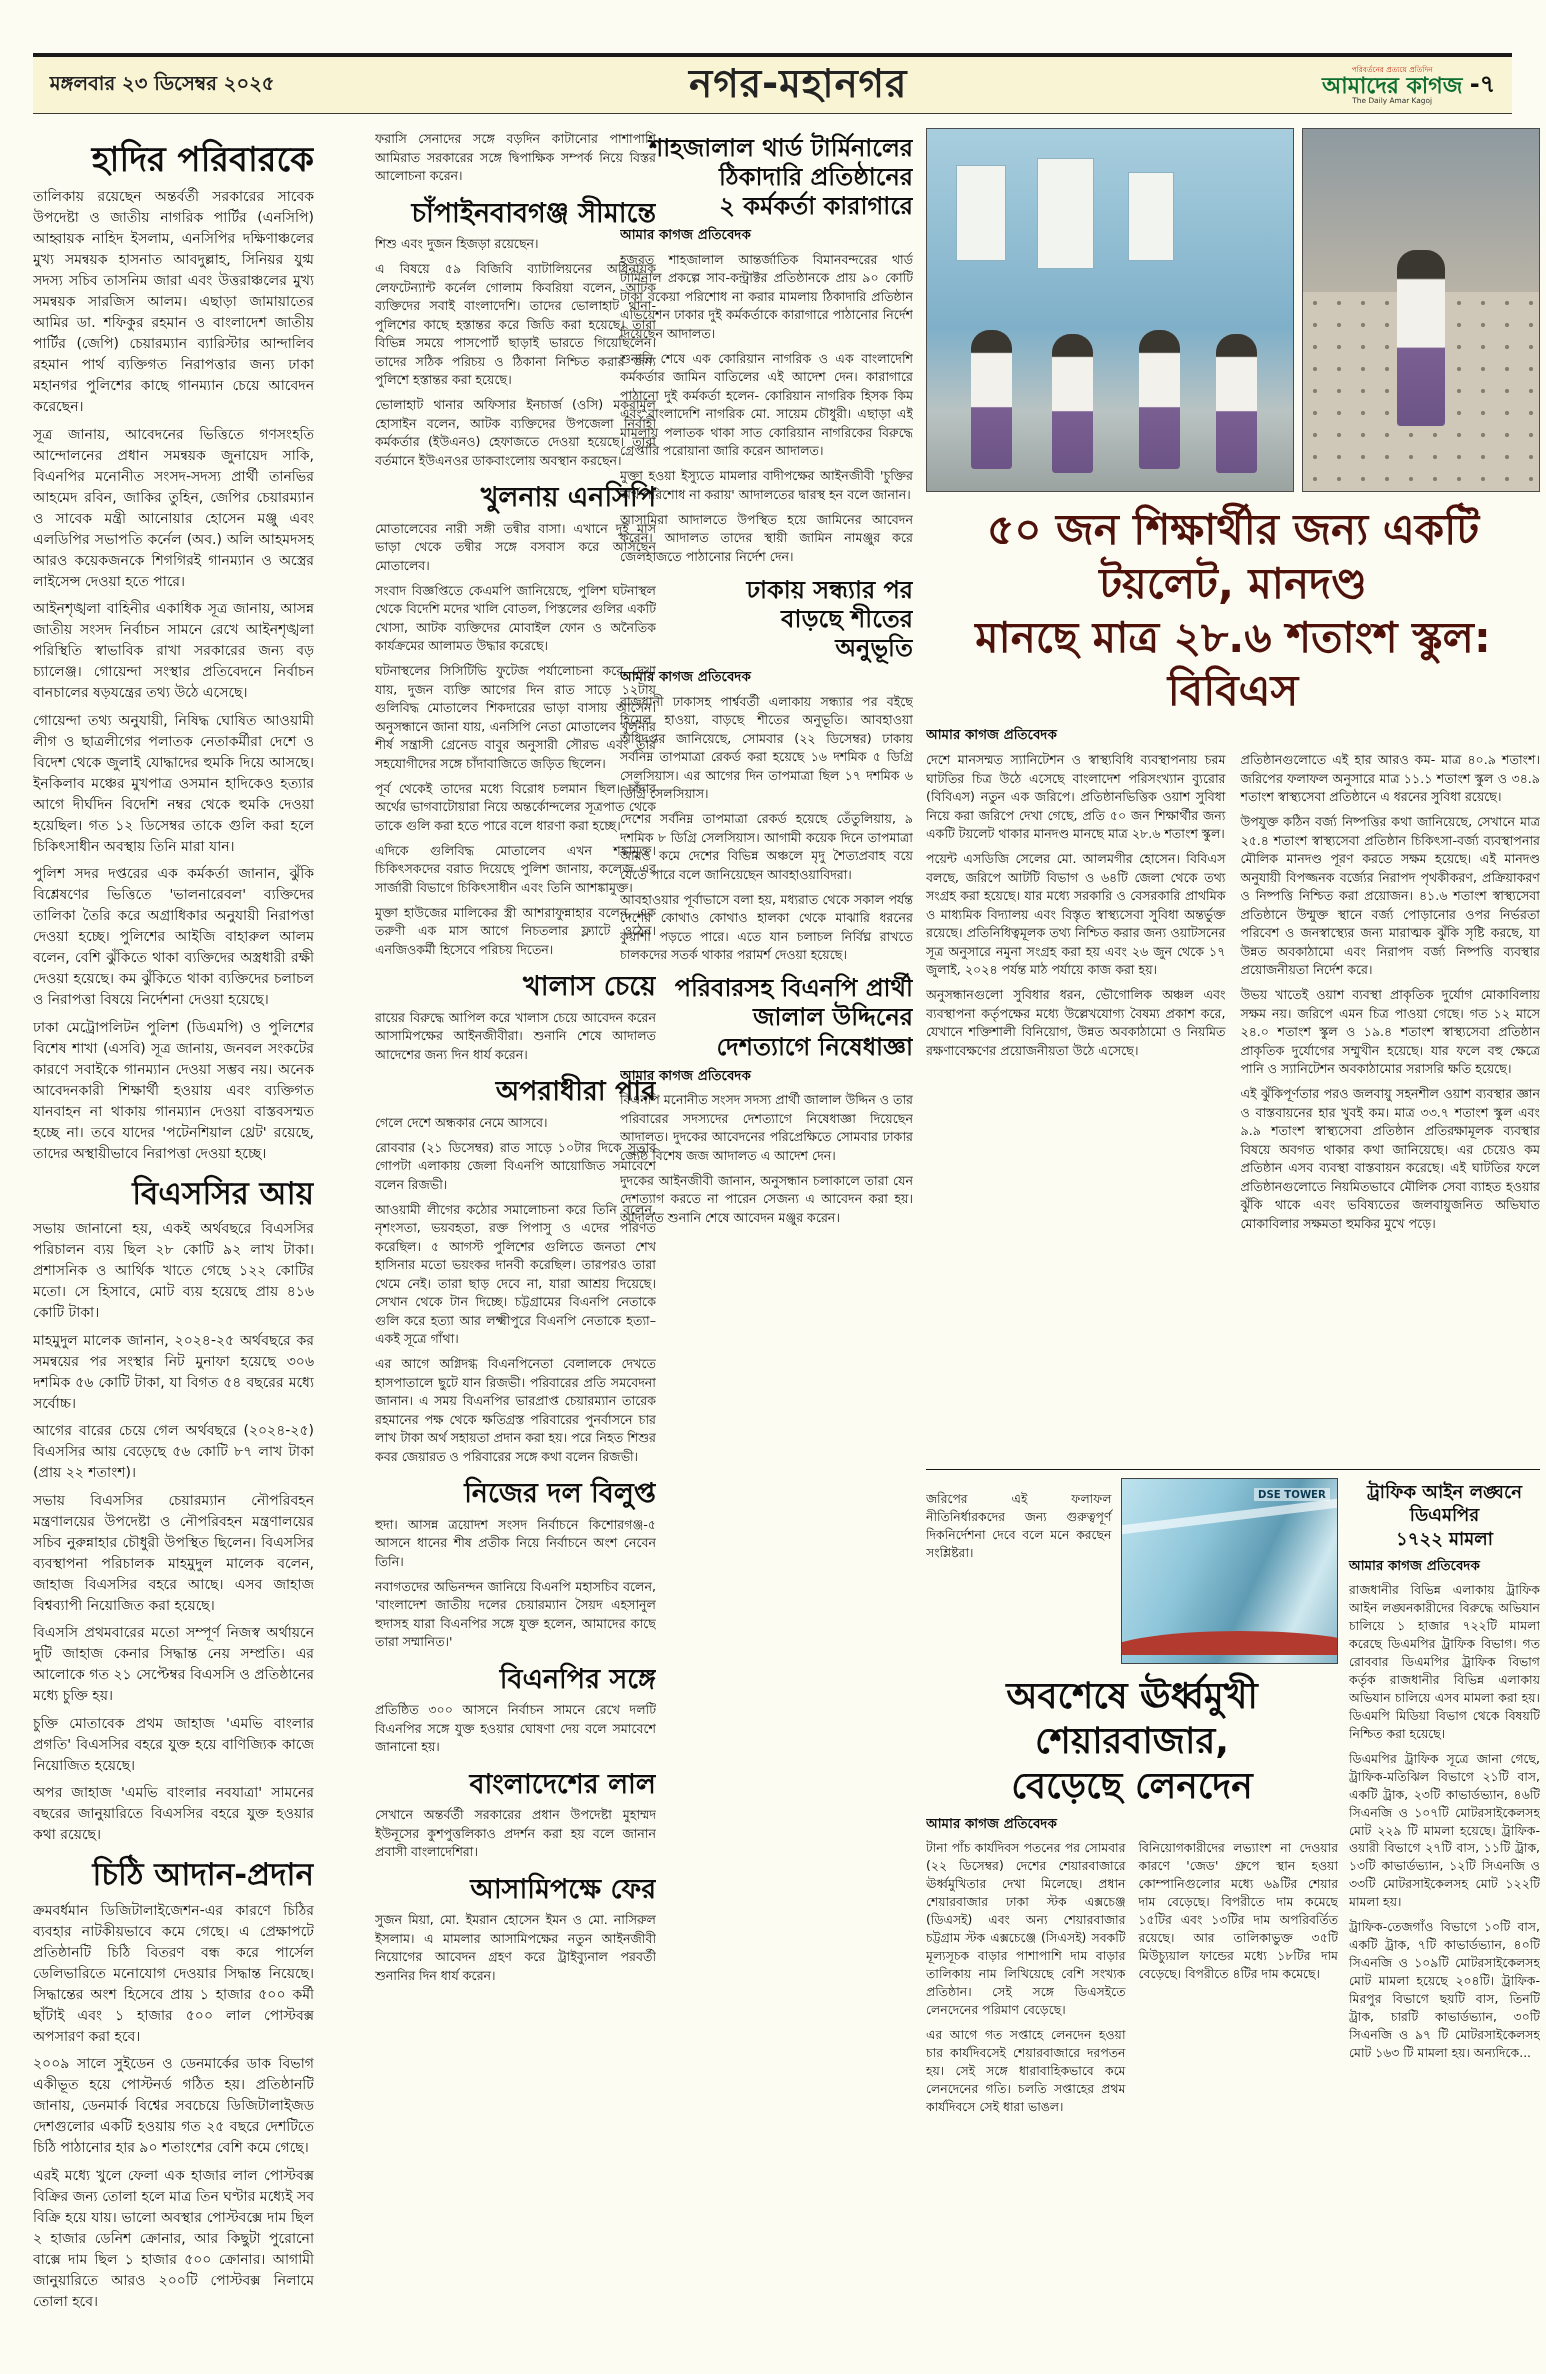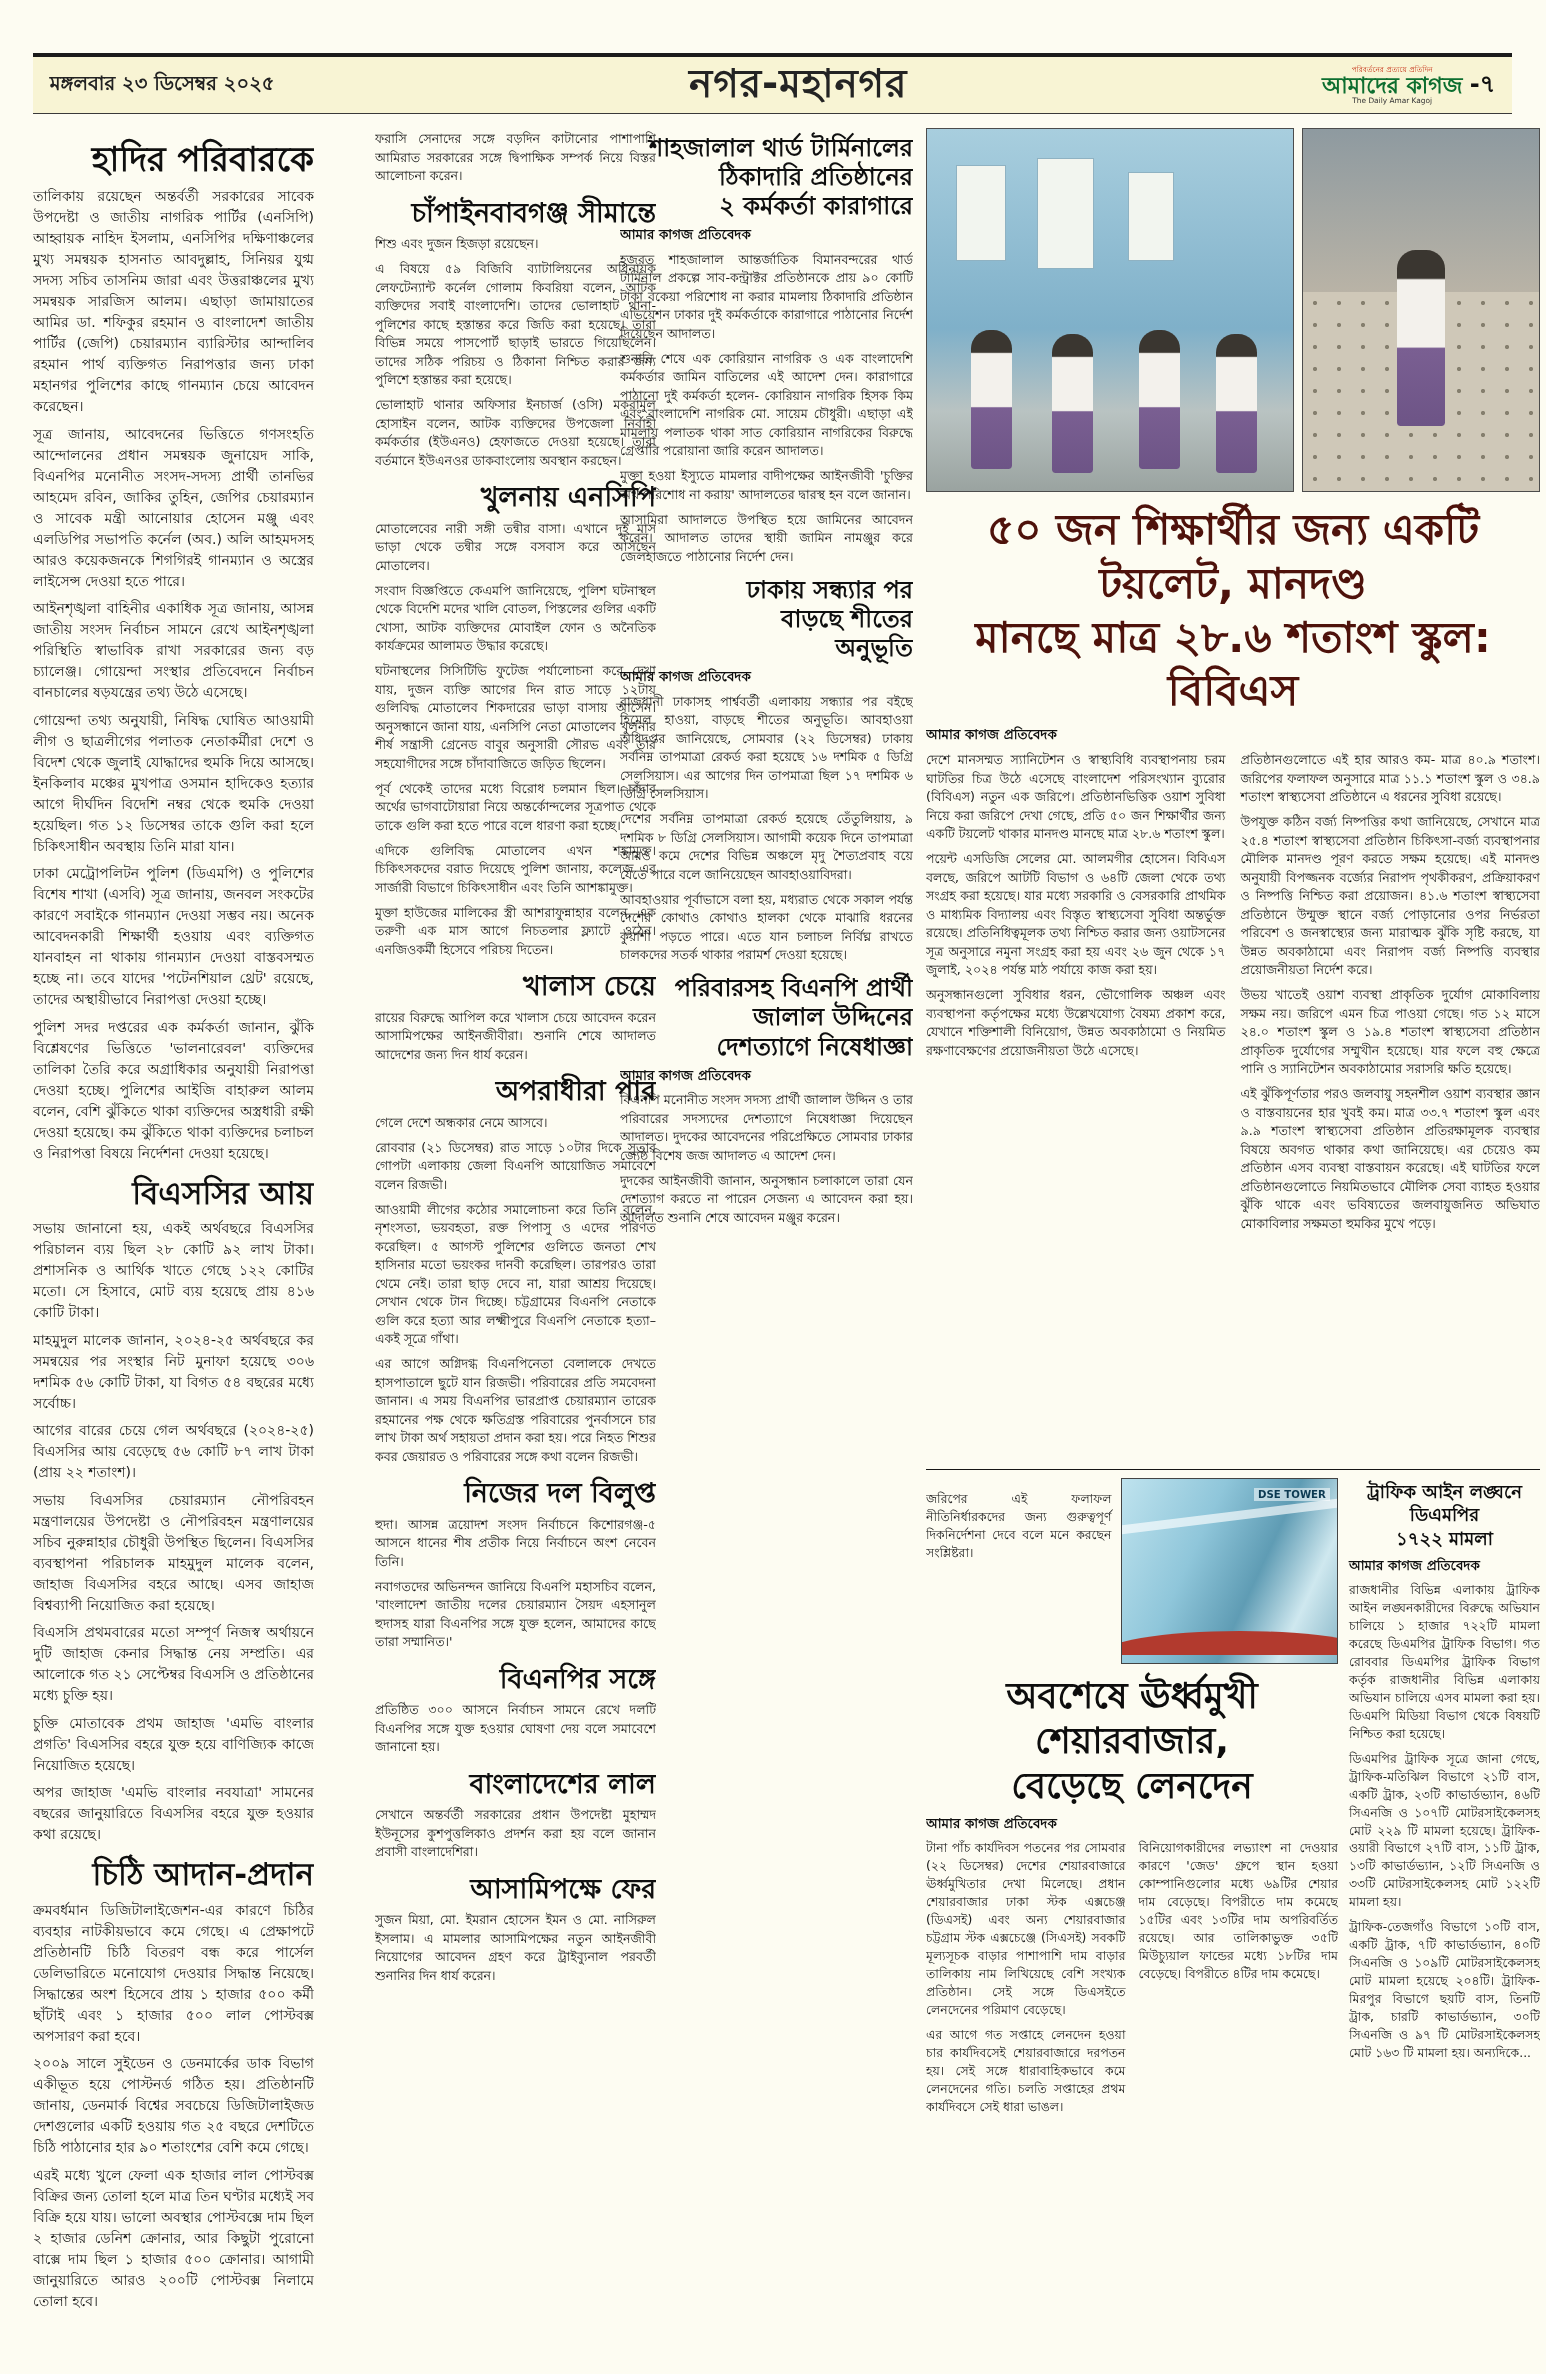--- a/index.html
+++ b/index.html
@@ -84,22 +84,22 @@
   </div>
 
   <div class="ncol col1 b1">
     <div class="art">
       <div class="hl h-xl">হাদির পরিবারকে</div>
       <div>
           <p class="para">তালিকায় রয়েছেন অন্তর্বর্তী সরকারের সাবেক উপদেষ্টা ও জাতীয় নাগরিক পার্টির (এনসিপি) আহ্বায়ক নাহিদ ইসলাম, এনসিপির দক্ষিণাঞ্চলের মুখ্য সমন্বয়ক হাসনাত আবদুল্লাহ, সিনিয়র যুগ্ম সদস্য সচিব তাসনিম জারা এবং উত্তরাঞ্চলের মুখ্য সমন্বয়ক সারজিস আলম। এছাড়া জামায়াতের আমির ডা. শফিকুর রহমান ও বাংলাদেশ জাতীয় পার্টির (জেপি) চেয়ারম্যান ব্যারিস্টার আন্দালিব রহমান পার্থ ব্যক্তিগত নিরাপত্তার জন্য ঢাকা মহানগর পুলিশের কাছে গানম্যান চেয়ে আবেদন করেছেন।</p>
           <p class="para">সূত্র জানায়, আবেদনের ভিত্তিতে গণসংহতি আন্দোলনের প্রধান সমন্বয়ক জুনায়েদ সাকি, বিএনপির মনোনীত সংসদ-সদস্য প্রার্থী তানভির আহমেদ রবিন, জাকির তুহিন, জেপির চেয়ারম্যান ও সাবেক মন্ত্রী আনোয়ার হোসেন মঞ্জু এবং এলডিপির সভাপতি কর্নেল (অব.) অলি আহমদসহ আরও কয়েকজনকে শিগগিরই গানম্যান ও অস্ত্রের লাইসেন্স দেওয়া হতে পারে।</p>
           <p class="para">আইনশৃঙ্খলা বাহিনীর একাধিক সূত্র জানায়, আসন্ন জাতীয় সংসদ নির্বাচন সামনে রেখে আইনশৃঙ্খলা পরিস্থিতি স্বাভাবিক রাখা সরকারের জন্য বড় চ্যালেঞ্জ। গোয়েন্দা সংস্থার প্রতিবেদনে নির্বাচন বানচালের ষড়যন্ত্রের তথ্য উঠে এসেছে।</p>
           <p class="para">গোয়েন্দা তথ্য অনুযায়ী, নিষিদ্ধ ঘোষিত আওয়ামী লীগ ও ছাত্রলীগের পলাতক নেতাকর্মীরা দেশে ও বিদেশ থেকে জুলাই যোদ্ধাদের হুমকি দিয়ে আসছে। ইনকিলাব মঞ্চের মুখপাত্র ওসমান হাদিকেও হত্যার আগে দীর্ঘদিন বিদেশি নম্বর থেকে হুমকি দেওয়া হয়েছিল। গত ১২ ডিসেম্বর তাকে গুলি করা হলে চিকিৎসাধীন অবস্থায় তিনি মারা যান।</p>
+          <p class="para">পুলিশ সদর দপ্তরের এক কর্মকর্তা জানান, ঝুঁকি বিশ্লেষণের ভিত্তিতে 'ভালনারেবল' ব্যক্তিদের তালিকা তৈরি করে অগ্রাধিকার অনুযায়ী নিরাপত্তা দেওয়া হচ্ছে। পুলিশের আইজি বাহারুল আলম বলেন, বেশি ঝুঁকিতে থাকা ব্যক্তিদের অস্ত্রধারী রক্ষী দেওয়া হয়েছে। কম ঝুঁকিতে থাকা ব্যক্তিদের চলাচল ও নিরাপত্তা বিষয়ে নির্দেশনা দেওয়া হয়েছে।</p>
           <p class="para">ঢাকা মেট্রোপলিটন পুলিশ (ডিএমপি) ও পুলিশের বিশেষ শাখা (এসবি) সূত্র জানায়, জনবল সংকটের কারণে সবাইকে গানম্যান দেওয়া সম্ভব নয়। অনেক আবেদনকারী শিক্ষার্থী হওয়ায় এবং ব্যক্তিগত যানবাহন না থাকায় গানম্যান দেওয়া বাস্তবসম্মত হচ্ছে না। তবে যাদের 'পটেনশিয়াল থ্রেট' রয়েছে, তাদের অস্থায়ীভাবে নিরাপত্তা দেওয়া হচ্ছে।</p>
-          <p class="para">পুলিশ সদর দপ্তরের এক কর্মকর্তা জানান, ঝুঁকি বিশ্লেষণের ভিত্তিতে 'ভালনারেবল' ব্যক্তিদের তালিকা তৈরি করে অগ্রাধিকার অনুযায়ী নিরাপত্তা দেওয়া হচ্ছে। পুলিশের আইজি বাহারুল আলম বলেন, বেশি ঝুঁকিতে থাকা ব্যক্তিদের অস্ত্রধারী রক্ষী দেওয়া হয়েছে। কম ঝুঁকিতে থাকা ব্যক্তিদের চলাচল ও নিরাপত্তা বিষয়ে নির্দেশনা দেওয়া হয়েছে।</p>
         </div>
     </div>
     <div class="art">
       <div class="hl h-lg">বিএসসির আয়</div>
       <div>
           <p class="para">সভায় জানানো হয়, একই অর্থবছরে বিএসসির পরিচালন ব্যয় ছিল ২৮ কোটি ৯২ লাখ টাকা। প্রশাসনিক ও আর্থিক খাতে গেছে ১২২ কোটির মতো। সে হিসাবে, মোট ব্যয় হয়েছে প্রায় ৪১৬ কোটি টাকা।</p>
           <p class="para">মাহমুদুল মালেক জানান, ২০২৪-২৫ অর্থবছরে কর সমন্বয়ের পর সংস্থার নিট মুনাফা হয়েছে ৩০৬ দশমিক ৫৬ কোটি টাকা, যা বিগত ৫৪ বছরের মধ্যে সর্বোচ্চ।</p>
           <p class="para">আগের বারের চেয়ে গেল অর্থবছরে (২০২৪-২৫) বিএসসির আয় বেড়েছে ৫৬ কোটি ৮৭ লাখ টাকা (প্রায় ২২ শতাংশ)।</p>
           <p class="para">সভায় বিএসসির চেয়ারম্যান নৌপরিবহন মন্ত্রণালয়ের উপদেষ্টা ও নৌপরিবহন মন্ত্রণালয়ের সচিব নুরুন্নাহার চৌধুরী উপস্থিত ছিলেন। বিএসসির ব্যবস্থাপনা পরিচালক মাহমুদুল মালেক বলেন, জাহাজ বিএসসির বহরে আছে। এসব জাহাজ বিশ্বব্যাপী নিয়োজিত করা হয়েছে।</p>
           <p class="para">বিএসসি প্রথমবারের মতো সম্পূর্ণ নিজস্ব অর্থায়নে দুটি জাহাজ কেনার সিদ্ধান্ত নেয় সম্প্রতি। এর আলোকে গত ২১ সেপ্টেম্বর বিএসসি ও প্রতিষ্ঠানের মধ্যে চুক্তি হয়।</p>

